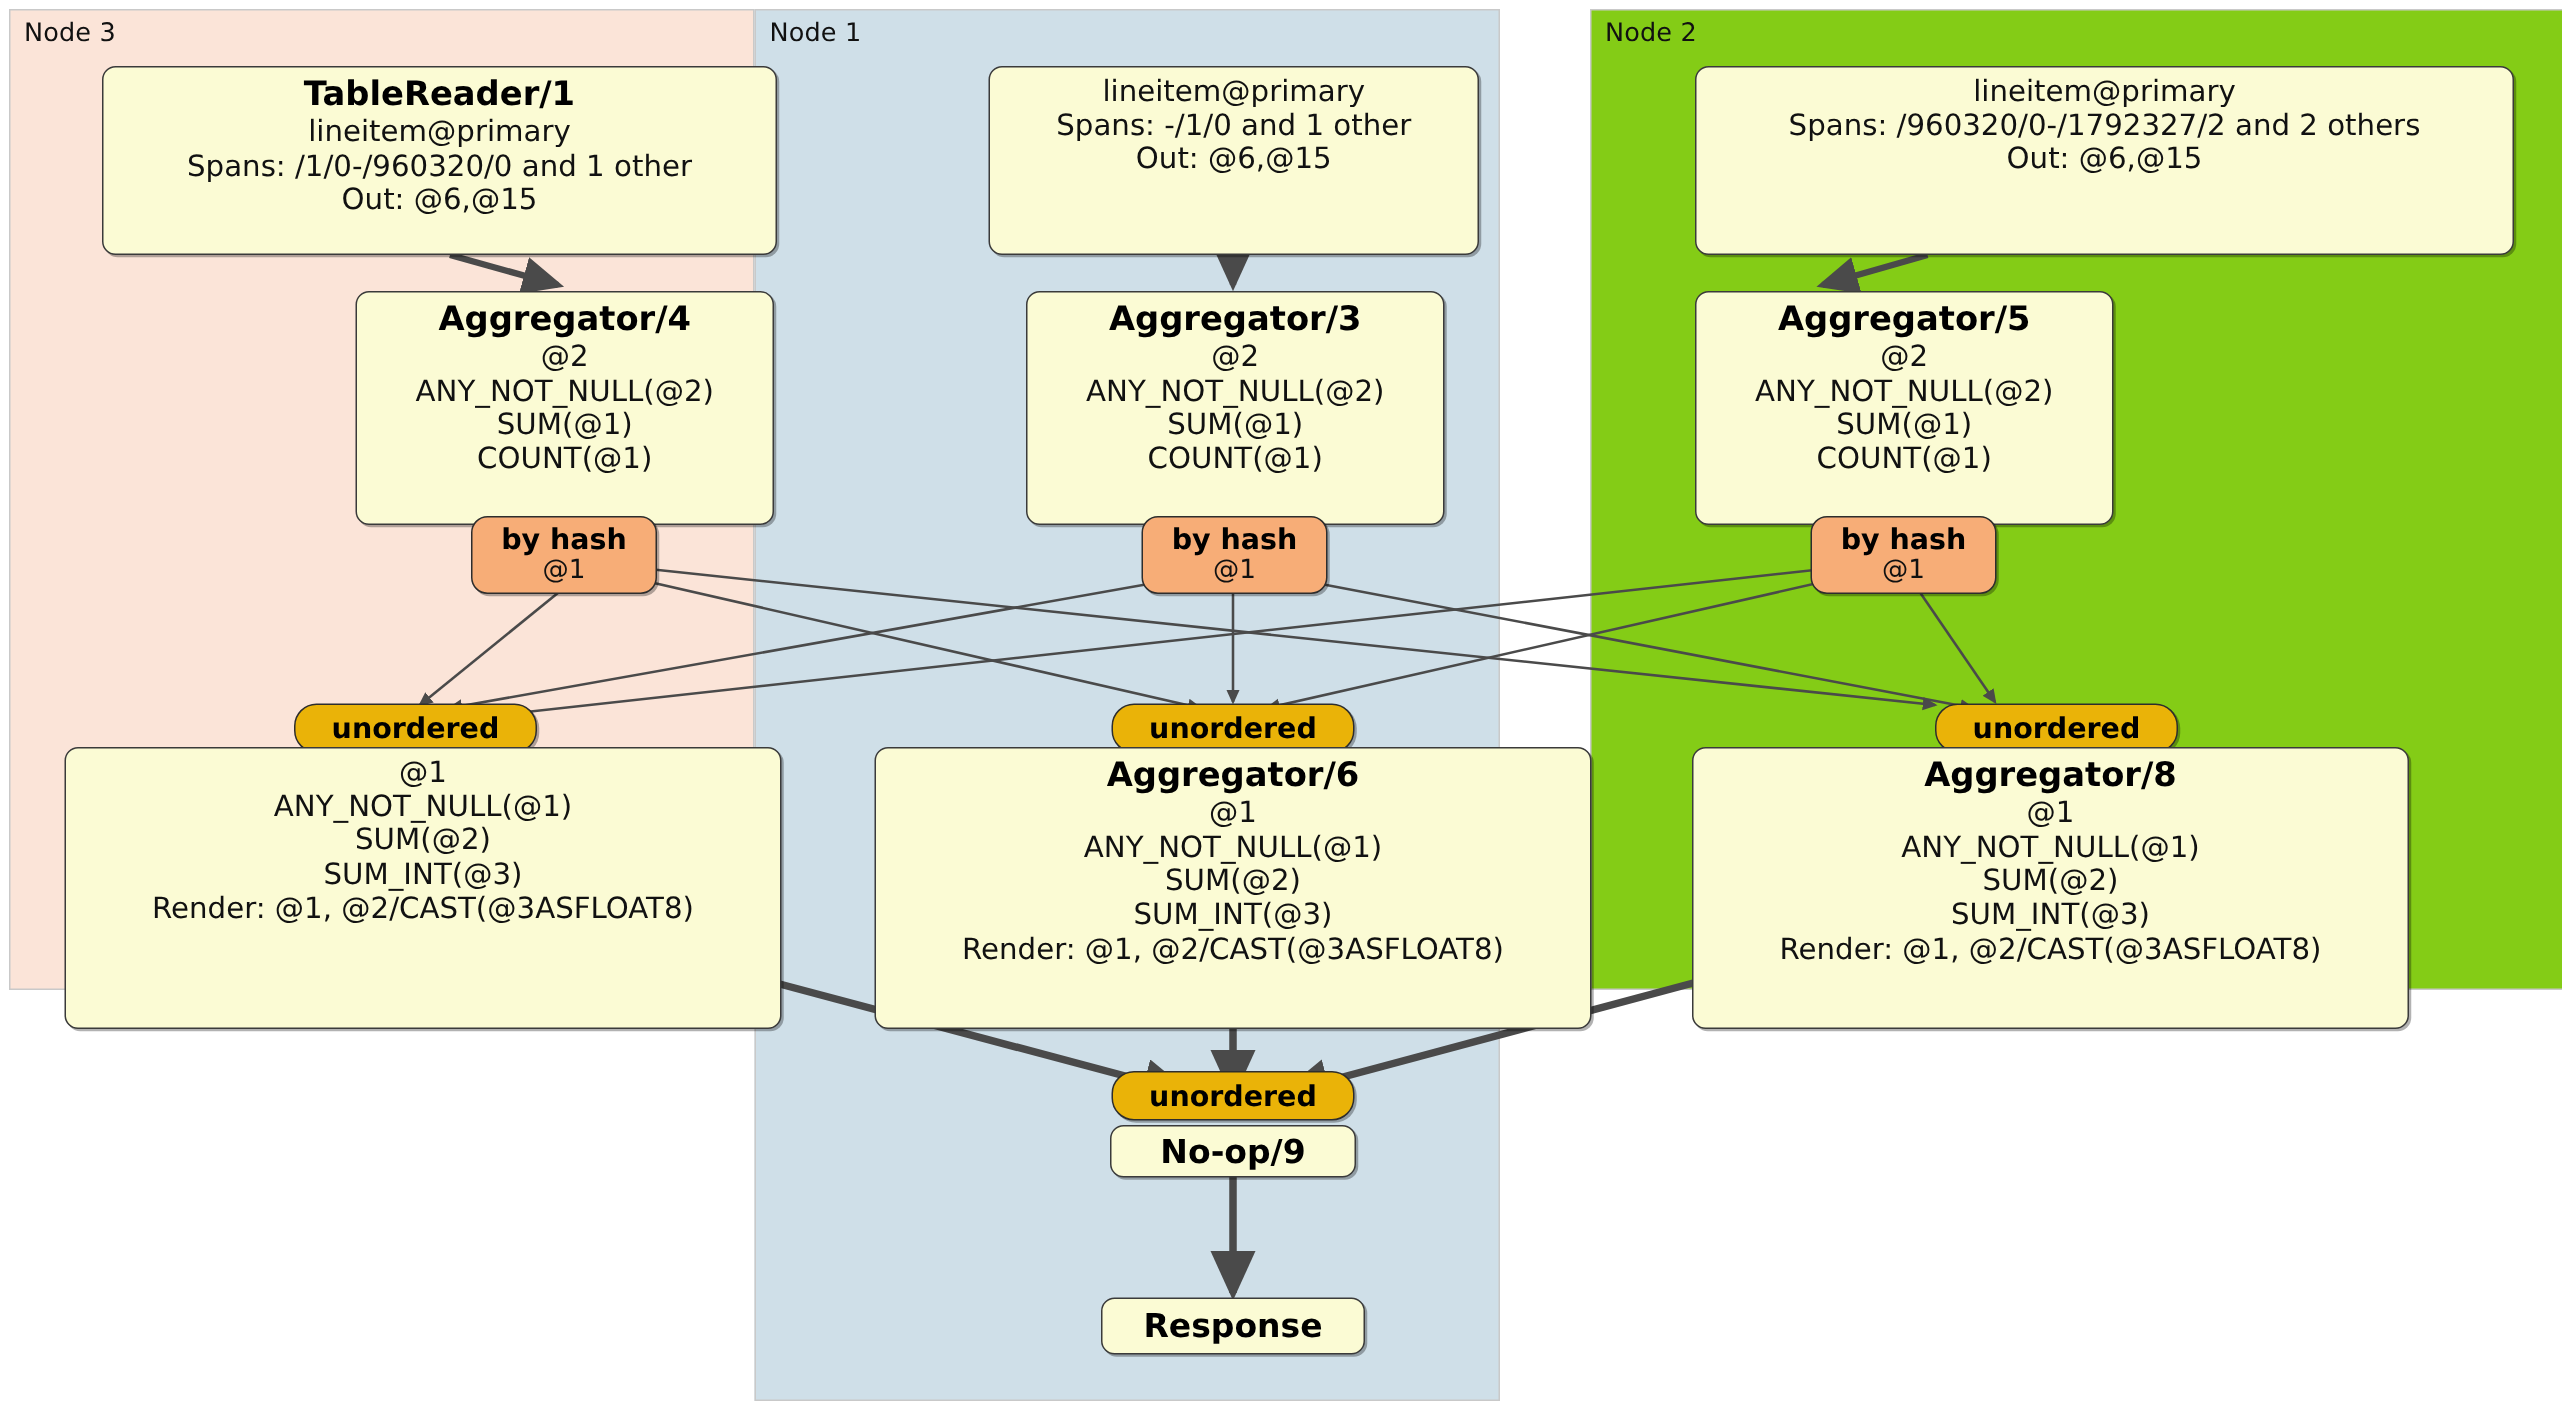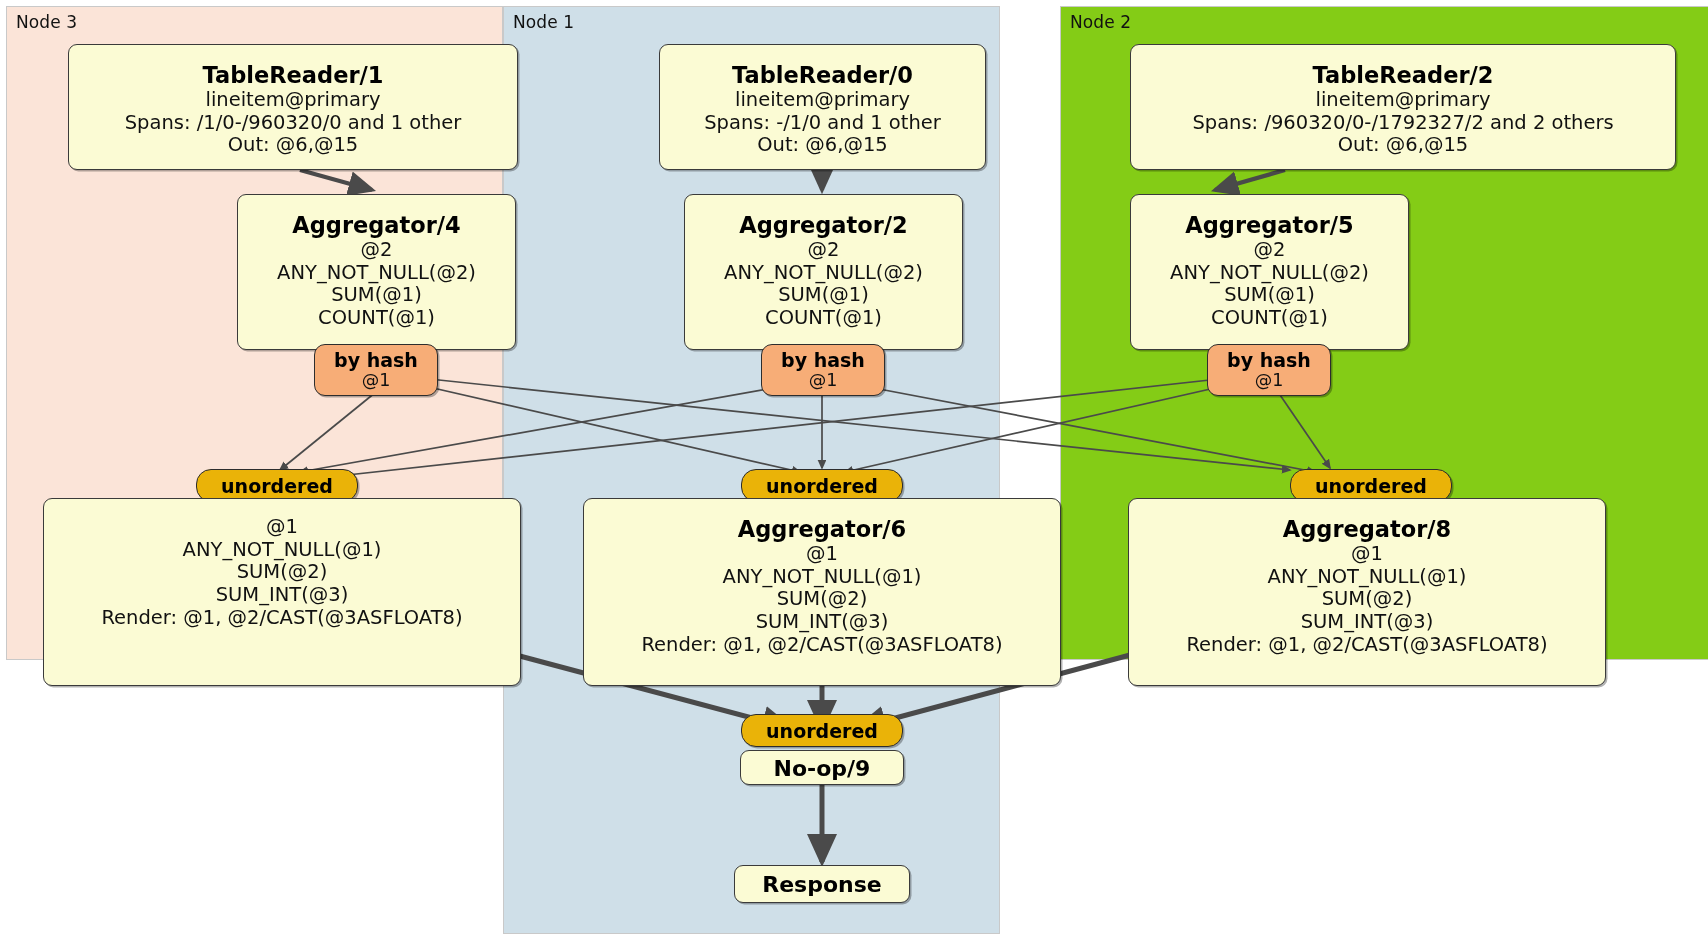--- a/index.html
+++ b/index.html
@@ -14,21 +14,21 @@
                letter-spacing:0.1px;white-space:nowrap;}
 
   
   #edges{position:absolute;left:0;top:0;width:1708px;height:940px;
          pointer-events:none;}
 
   
   .box{position:absolute;box-sizing:border-box;background:#fbfbd4;
        border:1.6px solid #3a3a3a;border-radius:9px;
        box-shadow:1.5px 1.5px 0 rgba(0,0,0,.30);
-       text-align:center;padding:17px 10px 6px 10px;}
+       text-align:center;padding:5px 10px 6px 10px;}
   .box .title{font-size:22.5px;font-weight:bold;color:#000;line-height:1.2;
               white-space:nowrap;}
   .box .line{font-size:19.5px;color:#111;line-height:1.165;white-space:nowrap;}
   .box.small .title{font-size:22px;}
 
   
   .pill{position:absolute;box-sizing:border-box;border:1.6px solid #2d2d2d;
         text-align:center;box-shadow:1.5px 1.5px 0 rgba(0,0,0,.30);}
   .pill .p1{font-weight:bold;color:#000;white-space:nowrap;}
   .pill .p2{color:#111;white-space:nowrap;}
@@ -91,43 +91,41 @@
   </svg>
 
   <div class="box" style="left:68px;top:44px;width:450px;height:126px;">
     <div class="title">TableReader/1</div>
     <div class="line">lineitem@primary</div>
     <div class="line">Spans: /1/0-/960320/0 and 1 other</div>
     <div class="line">Out: @6,@15</div>
   </div>
 
   <div class="box" style="left:659px;top:44px;width:327px;height:126px;">
-    <div class="title">TableReader/0</div>
     <div class="line">lineitem@primary</div>
     <div class="line">Spans: -/1/0 and 1 other</div>
     <div class="line">Out: @6,@15</div>
   </div>
 
   <div class="box" style="left:1130px;top:44px;width:546px;height:126px;">
-    <div class="title">TableReader/2</div>
     <div class="line">lineitem@primary</div>
     <div class="line">Spans: /960320/0-/1792327/2 and 2 others</div>
     <div class="line">Out: @6,@15</div>
   </div>
 
   <div class="box" style="left:237px;top:194px;width:279px;height:156px;">
     <div class="title">Aggregator/4</div>
     <div class="line">@2</div>
     <div class="line">ANY_NOT_NULL(@2)</div>
     <div class="line">SUM(@1)</div>
     <div class="line">COUNT(@1)</div>
   </div>
 
   <div class="box" style="left:684px;top:194px;width:279px;height:156px;">
-    <div class="title">Aggregator/2</div>
+    <div class="title">Aggregator/3</div>
     <div class="line">@2</div>
     <div class="line">ANY_NOT_NULL(@2)</div>
     <div class="line">SUM(@1)</div>
     <div class="line">COUNT(@1)</div>
   </div>
 
   <div class="box" style="left:1130px;top:194px;width:279px;height:156px;">
     <div class="title">Aggregator/5</div>
     <div class="line">@2</div>
     <div class="line">ANY_NOT_NULL(@2)</div>

